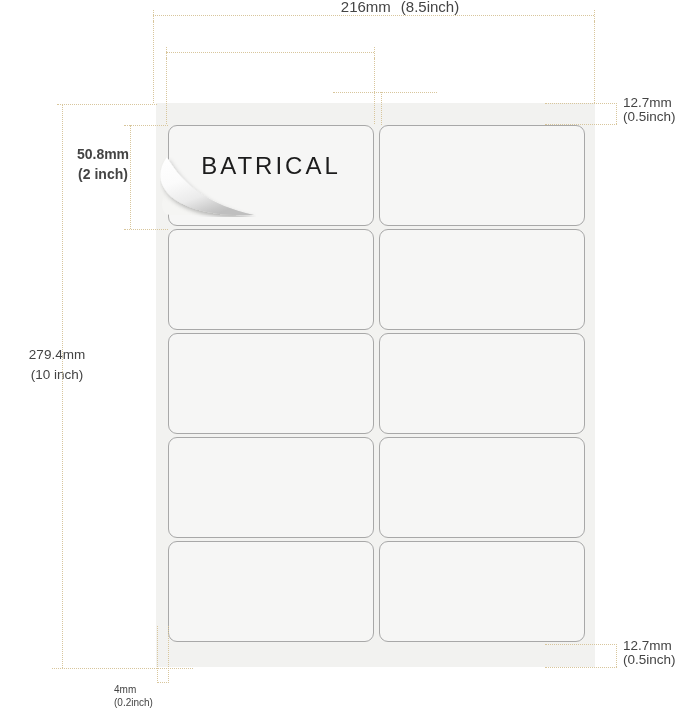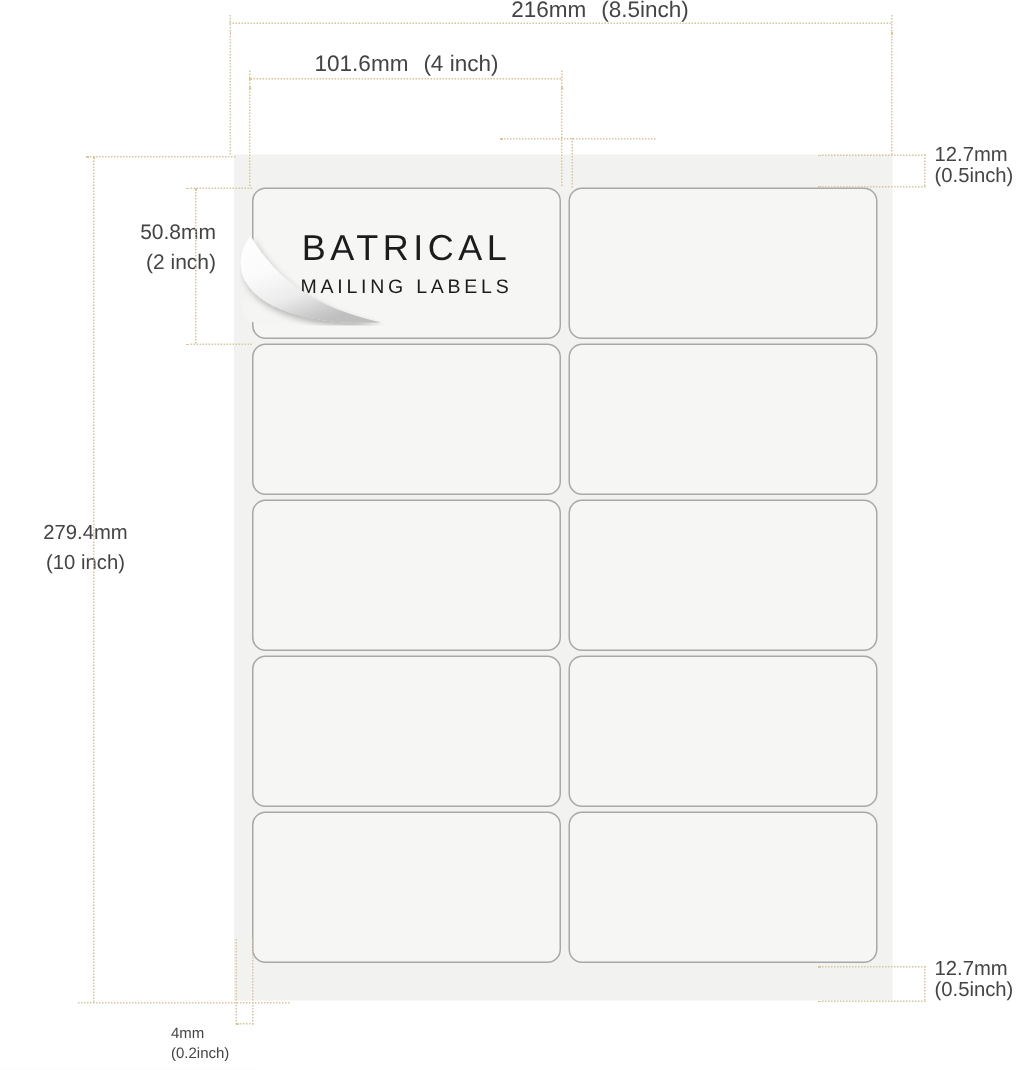--- a/index.html
+++ b/index.html
@@ -33,21 +33,21 @@
   .dv{position:absolute;width:0;border-left:1px dotted var(--dimension-line);}
 
   
   .ann{position:absolute;color:var(--annotation-text);white-space:nowrap;}
   .ann .u{margin-left:10px;}
   .t216{left:290px;top:-2px;width:220px;text-align:center;font-size:15px;}
   .t101{left:168px;top:34px;width:206px;text-align:center;font-size:15px;}
   .t487{left:325px;top:72px;width:122px;text-align:center;font-size:14px;}
   .ttr{left:623px;top:96px;font-size:13.5px;line-height:13.5px;}
   .tbr{left:623px;top:639px;font-size:13.5px;line-height:13.5px;}
-  .t508{left:62px;top:144px;width:82px;text-align:right;font-size:14px;line-height:20px;}
+  .t508{left:62px;top:144px;width:82px;text-align:center;font-size:14px;line-height:20px;font-weight:bold;}
   .t279{left:0px;top:345px;width:66px;text-align:center;font-size:13.5px;line-height:20px;padding-left:24px;}
   .t4{left:114px;top:683px;width:104px;text-align:left;font-size:10px;line-height:13px;}
 </style>
 </head>
 <body>
 
 <div class="canvas">
 
   <div class="sheet">
       <div class="cell" style="left: 223px; top: 438px;"></div>
@@ -55,21 +55,20 @@
       <div class="cell" style="left: 223px; top: 334px;"></div>
       <div class="cell" style="left: 12px; top: 334px;"></div>
       <div class="cell" style="left: 223px; top: 230px;"></div>
       <div class="cell" style="left: 12px; top: 230px;"></div>
       <div class="cell" style="left: 223px; top: 126px;"></div>
       <div class="cell" style="left: 12px; top: 126px;"></div>
       <div class="cell" style="left: 223px; top: 22px;"></div>
       <div class="cell" style="left: 12px; top: 22px;"></div>
     <div class="first-label">
       <span class="brand-line1">BATRICAL</span>
-      <span class="brand-line2">MAILING LABELS</span>
       <svg class="curl" viewBox="0 0 96 60">
         <defs>
           <linearGradient id="flapGrad" x1="0" y1="0" x2="0.55" y2="1">
             <stop offset="0" stop-color="#ffffff"></stop>
             <stop offset="0.4" stop-color="#fbfbfb"></stop>
             <stop offset="0.7" stop-color="#ebebeb"></stop>
             <stop offset="0.92" stop-color="#c9c9c9"></stop>
             <stop offset="1" stop-color="#bfbfbf"></stop>
           </linearGradient>
           <linearGradient id="linerGrad" x1="0.6" y1="0.2" x2="0" y2="1">
@@ -86,21 +85,20 @@
     </div>
   </div>
 
   <div class="ann t216"><span>216mm</span><span class="u">(8.5inch)</span></div>
   <div class="dh" style="left:153px;top:15px;width:441px;"></div>
   <div class="dv" style="left:153px;top:10px;height:11px;"></div>
   <div class="dv" style="left:594px;top:10px;height:11px;"></div>
   <div class="dv" style="left:153px;top:21px;height:82px;"></div>
   <div class="dv" style="left:594px;top:21px;height:82px;"></div>
 
-  <div class="ann t101"><span>101.6mm</span><span class="u">(4 inch)</span></div>
   <div class="dh" style="left:166px;top:52px;width:208px;"></div>
   <div class="dv" style="left:166px;top:47px;height:11px;"></div>
   <div class="dv" style="left:374px;top:47px;height:11px;"></div>
   <div class="dv" style="left:166px;top:58px;height:66px;"></div>
   <div class="dv" style="left:374px;top:58px;height:66px;"></div>
 
   <div class="dh" style="left:333px;top:92px;width:104px;"></div>
   <div class="dv" style="left:381px;top:92px;height:33px;"></div>
 
   <div class="ann ttr">

